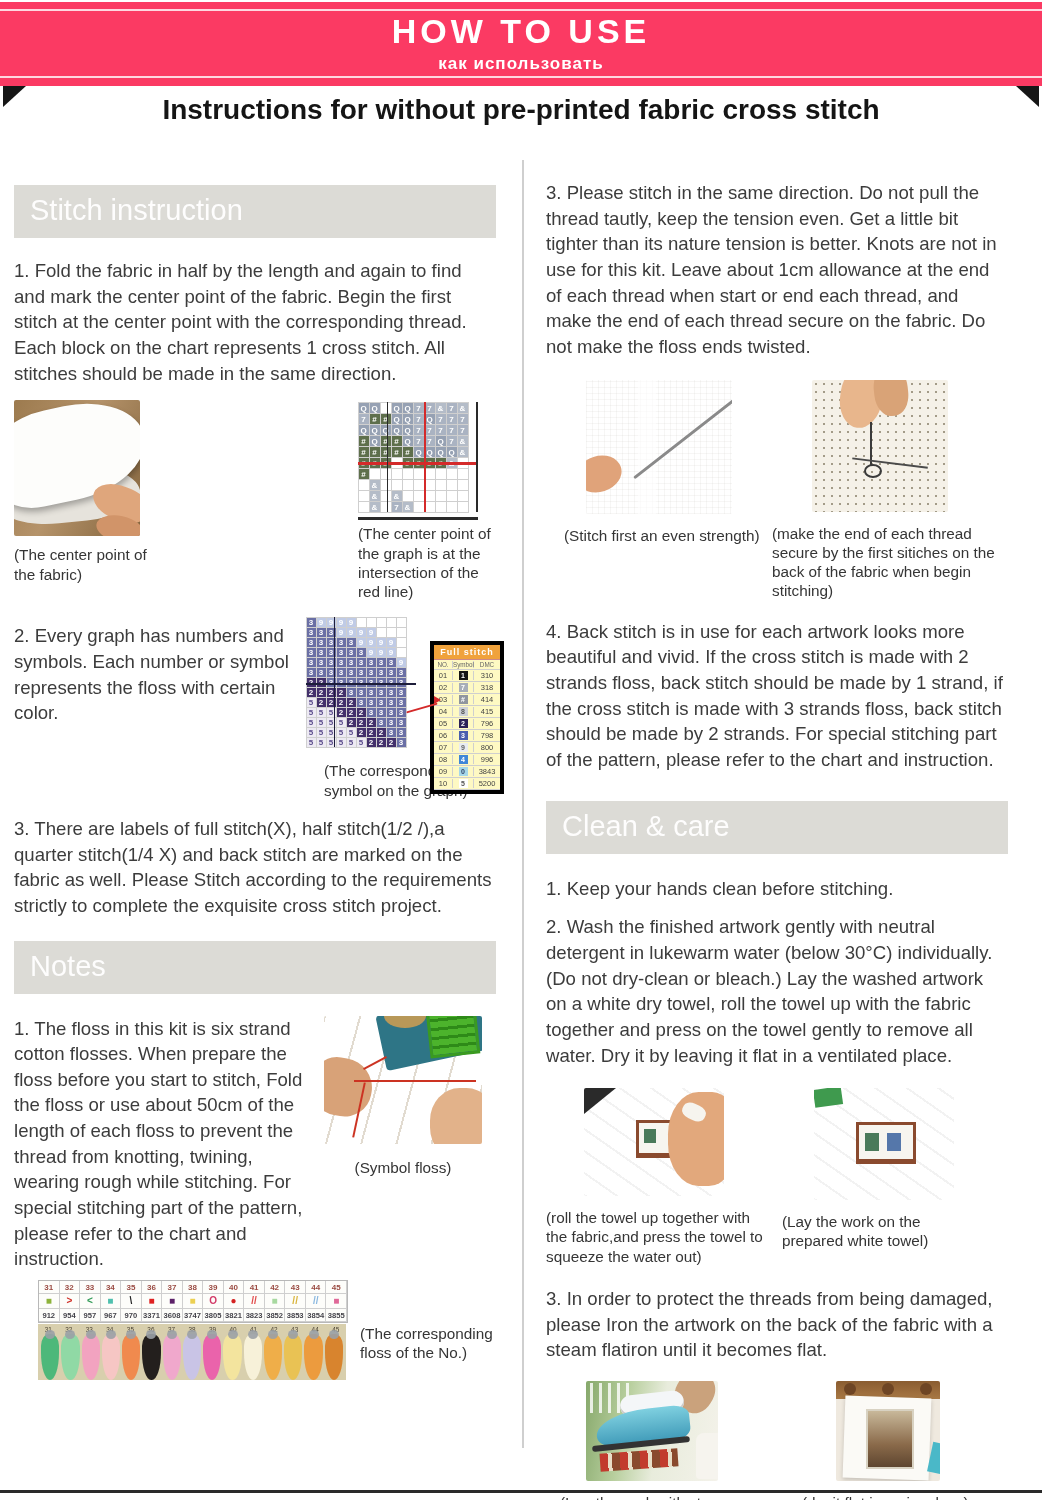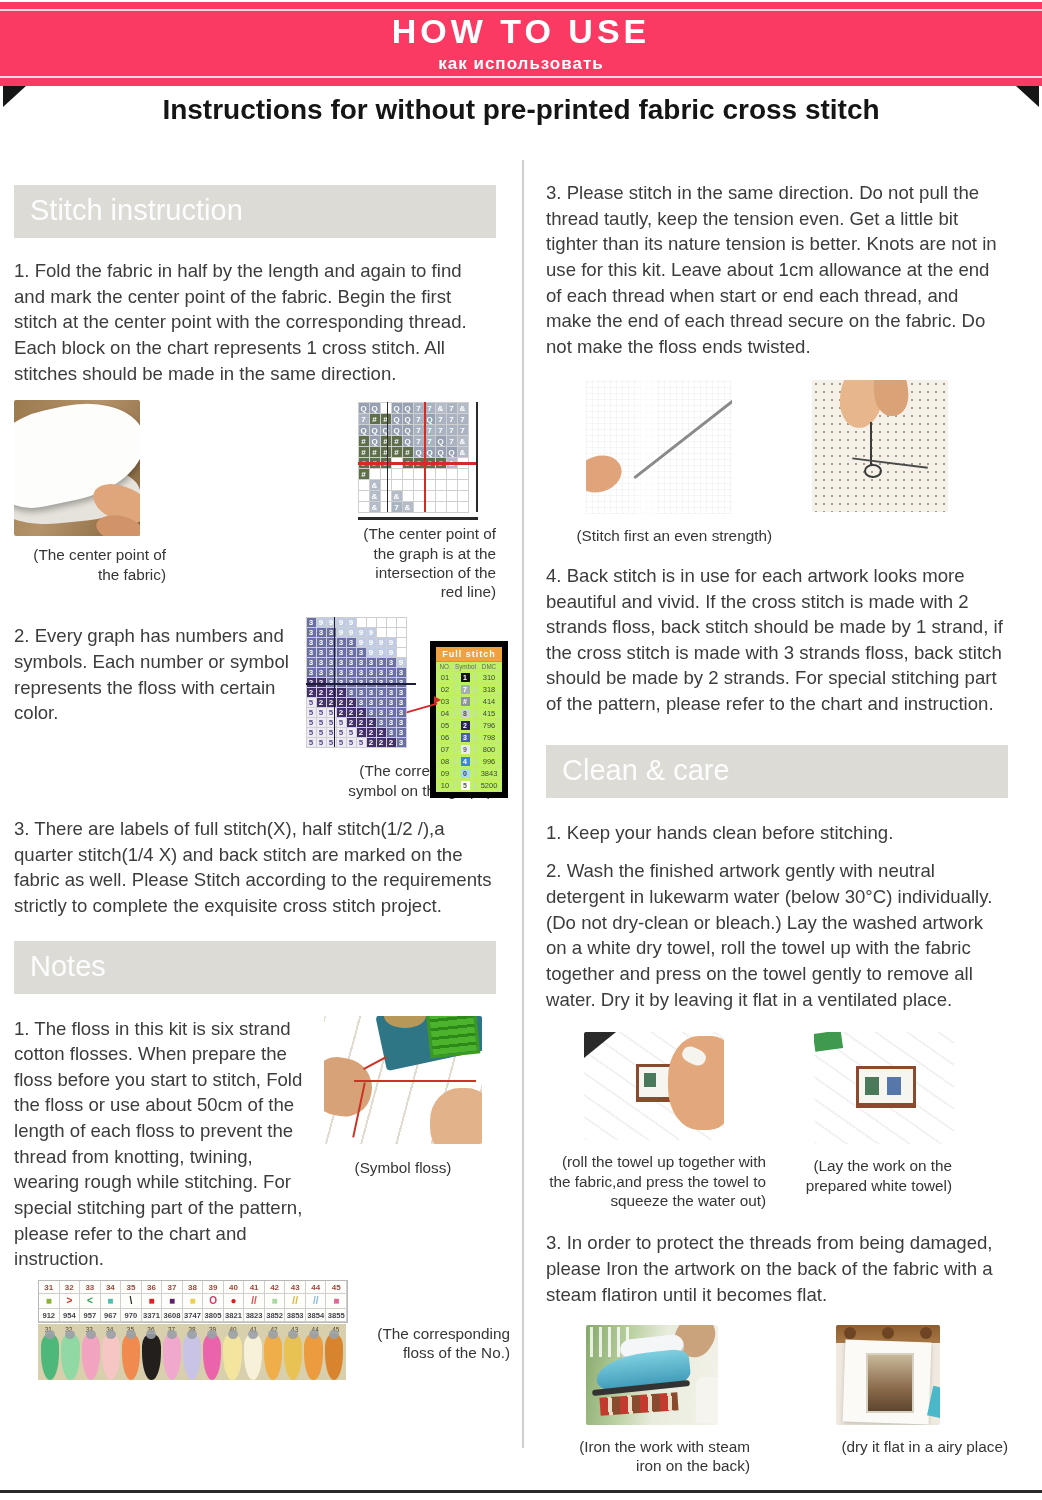--- a/index.html
+++ b/index.html
@@ -20,35 +20,35 @@
         font-size:28px;font-weight:bold;}
   
   .divider{position:absolute;left:522px;top:160px;height:1288px;width:2px;background:#cfcfcf;}
   .bottom-rule{position:absolute;left:0;right:0;top:1490px;height:3px;background:#2a2a2a;}
   .col{position:absolute;top:168px;}
   .col-left{left:14px;width:482px;}
   .col-right{left:546px;width:462px;}
   .gray-head{background:#dcdbd6;color:rgba(255,255,255,.95);font-size:29px;padding:9px 16px 11px;
         font-weight:400;}
   .para{font-size:18.6px;line-height:1.38;color:#3c3c3c;}
-  .cap{font-size:15.3px;line-height:1.26;color:#353535;text-align:right;}
+  .cap{font-size:15.3px;line-height:1.26;color:#353535;}
   figure{margin:0;}
   .ph{position:relative;overflow:hidden;border-radius:2px;}
   .abs{position:absolute;}
   
   .figrow{display:flex;}
   
   .gridbox{position:relative;background:#fff;}
   .grow{display:flex;}
   .gcell{display:block;box-sizing:border-box;border:1px solid #cfcfcf;margin:-0.5px;
         font-weight:bold;font-size:8px;text-align:center;background:#fff;color:#fff;}
   .gline{position:absolute;}
   
   .fs{position:absolute;}
-  #fs-table{width:66px;background:#bef264;border:6px solid #000000;font-size:7.5px;color:#444;}
+  #fs-table{width:66px;background:#fef9c3;border:4px solid #000000;font-size:7.5px;color:#444;}
   .fs-title{background:#f0a23c;color:#fff;font-weight:bold;font-size:9px;text-align:center;
         padding:2px 0;border-bottom:1px solid #c88;letter-spacing:1px;}
   .fs-row{display:flex;border-bottom:1px solid #cfcfcf;align-items:center;height:11px;}
   .fs-row span{display:block;text-align:center;}
   .fs-row span:nth-child(1){width:18px;border-right:1px solid #cfcfcf;}
   .fs-row span:nth-child(2){width:20px;border-right:1px solid #cfcfcf;}
   .fs-row span:nth-child(3){width:26px;}
   .fs-head{font-size:6.3px;color:#666;height:9px;}
   .fs-sym{display:inline-block;font-style:normal;width:9px;height:9px;line-height:9px;
         font-size:7px;font-weight:bold;}
@@ -644,20 +644,21 @@
         <figcaption class="cap" style="margin-top:12px;">(Stitch first an even strength)</figcaption>
       </figure>
       <figure style="flex:none;width:236px;">
         <div class="ph ph-aida" style="width:136px;height:132px;margin-left:40px;background-size:8px 8px;">
           <div class="finger" style="left:28px;top:-10px;width:42px;height:58px;border-radius:40% 45% 50% 50%;transform:rotate(8deg);background:#e8b68c;"></div>
           <div class="finger" style="left:62px;top:-14px;width:34px;height:50px;border-radius:45%;transform:rotate(-6deg);background:#d9a377;"></div>
           <div class="thread" style="left:58px;top:42px;width:2.4px;height:44px;background:#3a3a3a;"></div>
           <div class="thread" style="left:40px;top:82px;width:76px;height:2.4px;background:#4a4a4a;transform:rotate(7deg);"></div>
           <div class="thread" style="left:52px;top:84px;width:14px;height:10px;border:2px solid #3a3a3a;border-radius:50%;background:transparent;"></div>
         </div>
+        <figcaption class="cap" style="margin-top:12px;width:232px;">(make the end of each thread secure by the first sitiches on the back of the fabric when begin stitching)</figcaption>
       </figure>
     </div>
 
     <p class="para" style="margin:18px 0 0;">4. Back stitch is in use for each artwork looks more beautiful and vivid. If the cross stitch is made with 2 strands floss, back stitch should be made by 1 strand, if the cross stitch is made with 3 strands floss, back stitch should be made by 2 strands. For special stitching part of the pattern, please refer to the chart and instruction.</p>
 
     <div class="gray-head" style="margin-top:28px;">Clean &amp; care</div>
 
     <p class="para" style="margin:22px 0 0;">1. Keep your hands clean before stitching.</p>
 
     <p class="para" style="margin:13px 0 0;">2. Wash the finished artwork gently with neutral detergent in lukewarm water (below 30°C) individually.(Do not dry-clean or bleach.) Lay the washed artwork on a white dry towel, roll the towel up with the fabric together and press on the towel gently to remove all water. Dry it by leaving it flat in a ventilated place.</p>

